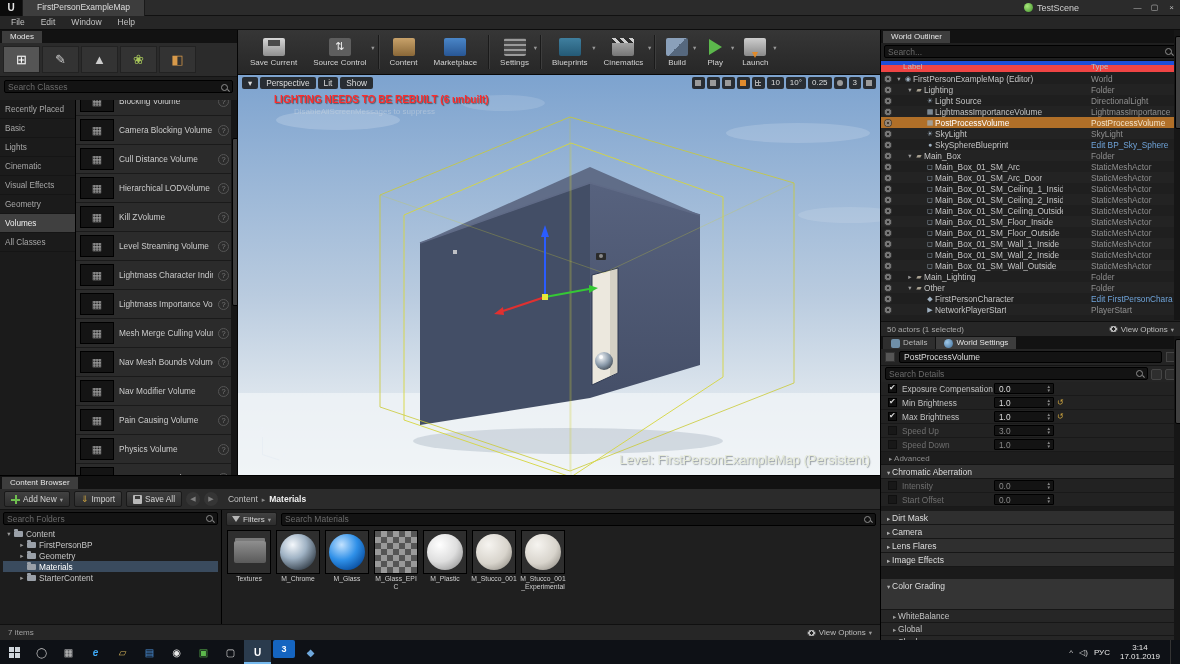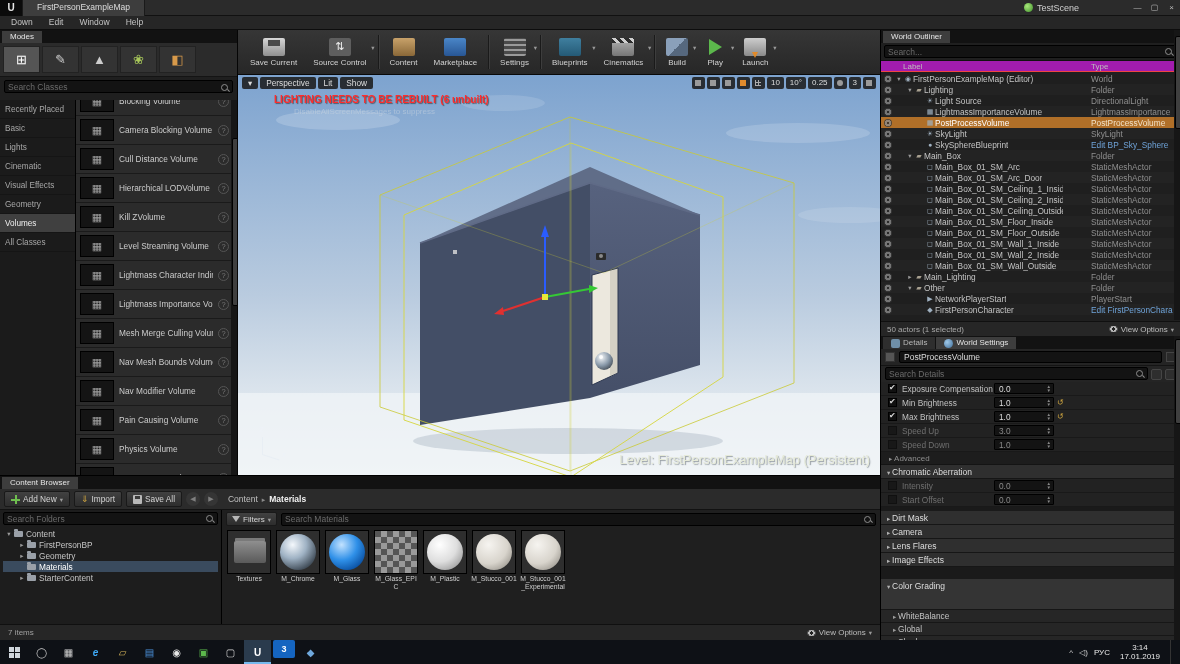--- a/index.html
+++ b/index.html
@@ -94,21 +94,21 @@
   .vp-level{position:absolute;bottom:8px;right:10px;z-index:2;font-size:13px;color:#e6ead8;text-shadow:1px 1px 1px rgba(60,70,80,.5);}
   .vp-axis{position:absolute;left:14px;bottom:14px;width:34px;height:32px;z-index:2;}
   .axl-z{position:absolute;left:10px;bottom:6px;width:1px;height:18px;background:#e8eef4;}
   .axl-x{position:absolute;left:10px;bottom:6px;width:18px;height:1px;background:#e8eef4;transform-origin:left bottom;transform:rotate(18deg);}
   .axis-z{position:absolute;left:7px;top:-4px;color:#eef2f8;font-size:8px;}
   .axis-x{position:absolute;right:0;bottom:2px;color:#eef2f8;font-size:8px;}
 
   
   .outliner-panel{position:absolute;top:30px;left:880px;width:300px;height:306px;background:#1f1f1f;border-left:1px solid #000;}
   .ol-search{margin:2px 3px;}
-  .ol-header{height:12px;background:#a21caf;border-top:1px solid #121212;border-bottom:1px solid #ef4444;position:relative;font-size:8px;color:#bdbdbd;line-height:12px;}
+  .ol-header{height:12px;background:#1d4ed8;border-top:1px solid #121212;border-bottom:7px solid #ef4444;position:relative;font-size:8px;color:#bdbdbd;line-height:12px;}
   .ol-header .h-label{position:absolute;left:22px;}
   .ol-header .h-type{position:absolute;left:210px;}
   .ol-rows{position:absolute;top:43px;left:0;right:6px;bottom:16px;overflow:hidden;}
   .ol-row{position:relative;height:11px;display:flex;align-items:center;font-size:8.3px;color:#c4c4c4;}
   .ol-row:nth-child(even){background:#232323;}
   .eye{width:8px;height:8px;flex:none;margin:0 3px 0 3px;border-radius:50%;background:radial-gradient(circle,#2c2c2c 0 25%,#8a8a8a 26% 55%,#3a3a3a 56% 100%);opacity:.8;}
   .twisty{width:8px;flex:none;font-size:6.5px;color:#9a9a9a;text-align:center;}
   .ind1 .twisty{margin-left:11px;}
   .ind2 .twisty{margin-left:22px;}
   .oli{width:10px;flex:none;font-size:7px;color:#9fb0c0;text-align:center;}
@@ -238,21 +238,21 @@
     </div>
     <div class="win-controls">
       <span>—</span>
       <span>▢</span>
       <span>×</span>
     </div>
   </div>
 
   <div class="menubar">
 
-  <div class="menu-item">Down</div>
+  <div class="menu-item">File</div>
       <div class="menu-item">Edit</div>
       <div class="menu-item">Window</div>
       <div class="menu-item">Help</div>
     </div>
 
   <div class="modes-panel">
     <div class="tabstrip">
       <div class="p-tab active">Modes</div>
     </div>
     <div class="mode-tools">
@@ -664,33 +664,33 @@
         <span class="oll">Main_Lighting</span>
         <span class="olt">Folder</span>
       </div>
         <div class="ol-row ind1 folder">
         <span class="eye"></span>
         <span class="twisty">▾</span>
         <span class="oli">▰</span>
         <span class="oll">Other</span>
         <span class="olt">Folder</span>
       </div>
+        <div class="ol-row ind2 linkt">
+        <span class="eye"></span>
+        <span class="twisty"></span>
+        <span class="oli">◆</span>
+        <span class="oll">FirstPersonCharacter</span>
+        <span class="olt">Edit FirstPersonChara</span>
+      </div>
         <div class="ol-row ind2">
         <span class="eye"></span>
         <span class="twisty"></span>
         <span class="oli">▶</span>
         <span class="oll">NetworkPlayerStart</span>
         <span class="olt">PlayerStart</span>
-      </div>
-        <div class="ol-row ind2 linkt">
-        <span class="eye"></span>
-        <span class="twisty"></span>
-        <span class="oli">◆</span>
-        <span class="oll">FirstPersonCharacter</span>
-        <span class="olt">Edit FirstPersonChara</span>
       </div>
       </div>
     <div class="vscroll" style="bottom:16px;">
         <div class="thumb" style="top:2%;height:32%;"></div>
       </div>
     <div class="ol-footer">
       <span>50 actors (1 selected)</span>
       <span class="vo">
         <span class="eye-ic"></span>
         <span>View Options</span>

